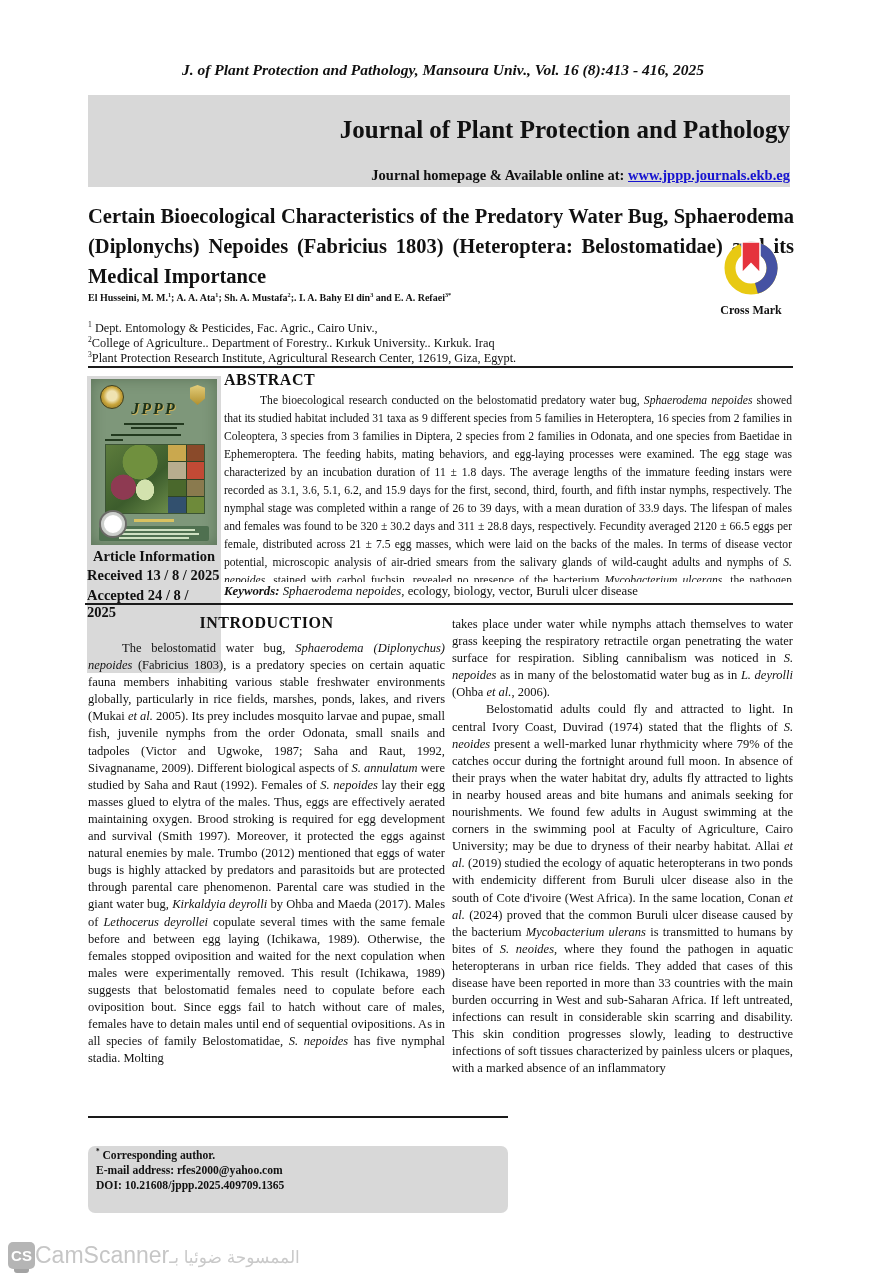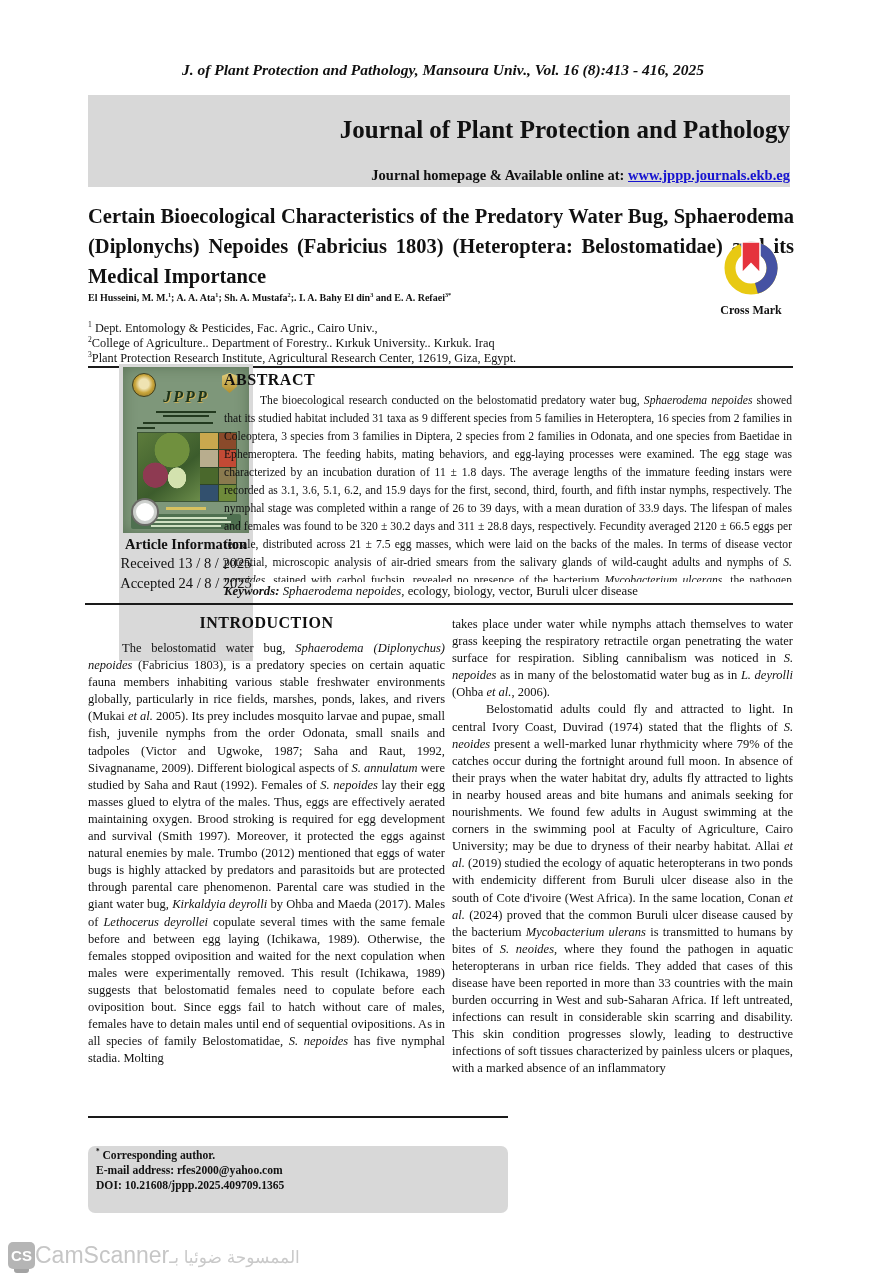--- a/index.html
+++ b/index.html
@@ -27,21 +27,21 @@
   .authors{position:absolute;left:88px;top:292px;width:706px;font-size:10px;font-weight:bold;}
 
   .affils{position:absolute;left:88px;top:321px;width:706px;font-size:12.3px;line-height:15px;}
 
   .rule{position:absolute;background:#1a1a1a;}
   .rule-1{left:88px;top:366px;width:705px;height:2px;}
   .rule-2{left:85px;top:603px;width:708px;height:2px;}
   .rule-3{left:88px;top:1116px;width:420px;height:2px;}
 
   
-  .sidebar{position:absolute;left:87px;top:364px;width:134px;height:297px;background:#d9d9d9;margin-left:32px;}
+  .sidebar{position:absolute;left:87px;top:376px;width:134px;height:297px;background:#d9d9d9;}
   .cover{position:absolute;left:4px;top:3px;width:126px;height:166px;background:var(--cover-green,#7e977a);
          box-shadow:inset 0 0 14px rgba(30,50,25,.35);}
   .emblem-l{position:absolute;left:9px;top:6px;width:22px;height:22px;border-radius:50%;
             background:radial-gradient(circle at 50% 45%,#efe3b2 0 30%,#c8a43a 55%,#7a6520 100%);
             border:1px solid #41401e;}
   .emblem-r{position:absolute;left:99px;top:6px;width:15px;height:20px;
             background:linear-gradient(#e3cd7a,#b1902e);
             clip-path:polygon(50% 0,100% 14%,100% 68%,50% 100%,0 68%,0 14%);}
   .jppp{position:absolute;left:0;top:21px;width:100%;text-align:center;font-weight:bold;
         font-style:italic;font-size:16px;letter-spacing:2px;color:#1d3319;text-shadow:1px 1px 0 #c9b05a;}
@@ -67,21 +67,21 @@
   .bl{position:absolute;height:1.5px;background:#cfe0c2;}
   .bl1{left:14px;top:3px;width:82px;}
   .bl2{left:10px;top:7px;width:90px;}
   .bl3{left:20px;top:11px;width:70px;}
   .stamp{position:absolute;left:8px;top:131px;width:24px;height:24px;border-radius:50%;
          background:radial-gradient(circle at 50% 50%,#fff 0 55%,#e8e8e8 100%);
          border:2px solid #6a6a66;
          box-shadow:inset 0 0 0 3px rgba(60,70,60,.25);}
   .ai-title{position:absolute;left:0;top:172px;width:100%;text-align:center;
             font-size:14.5px;font-weight:bold;}
-  .ai-line{position:absolute;left:0;width:100%;text-align:center;font-size:14.5px;font-weight:normal;}
+  .ai-line{position:absolute;left:0;width:100%;font-size:14.5px;font-weight:bold;}
   .ai-received{top:191px;} .ai-accepted{top:211px;}
 
   .abs-head{position:absolute;left:224px;top:371px;width:568px;text-align:left;
             font-size:16px;font-weight:bold;letter-spacing:.5px;}
   .abs-body{position:absolute;left:224px;top:392px;width:568px;font-size:11.6px;
             line-height:18px;text-align:justify;text-indent:36px;max-height:190px;overflow:hidden;}
   .keywords{position:absolute;left:224px;top:584px;width:568px;font-size:12.8px;}
 
   .intro-head{position:absolute;left:88px;top:614px;width:357px;text-align:center;
               font-size:16px;font-weight:bold;letter-spacing:.5px;}

